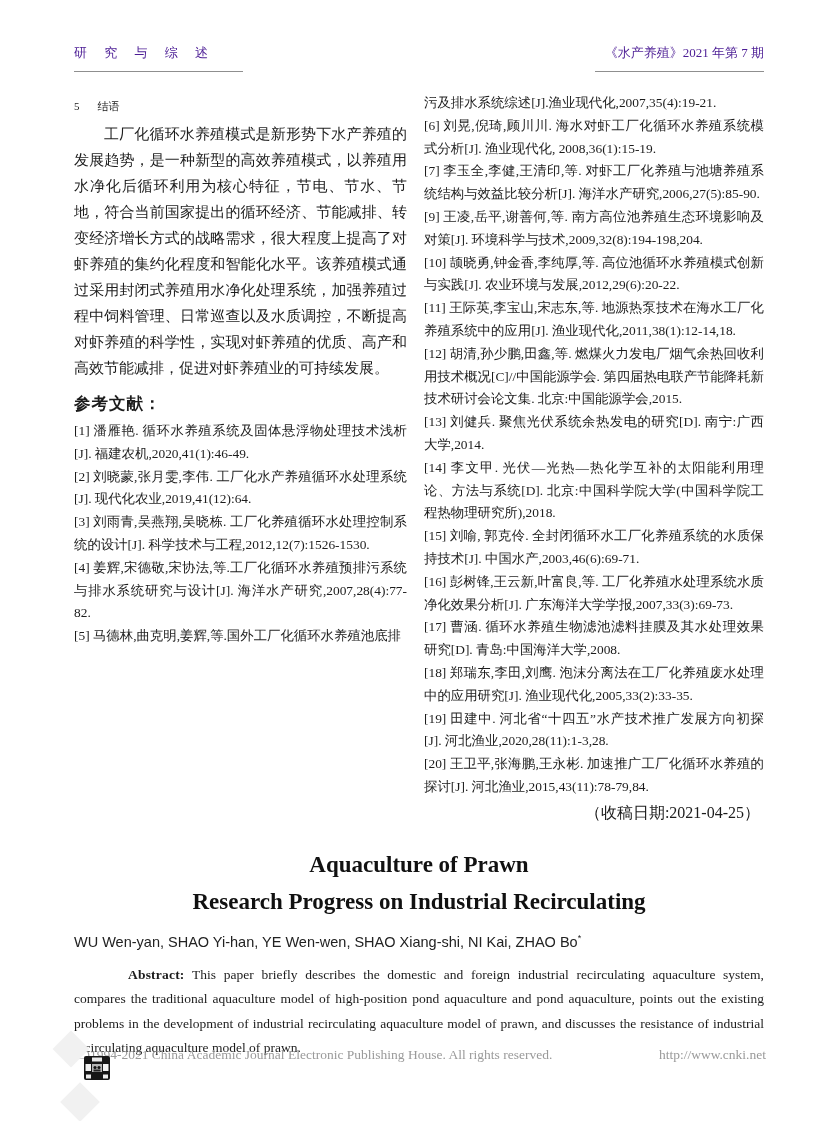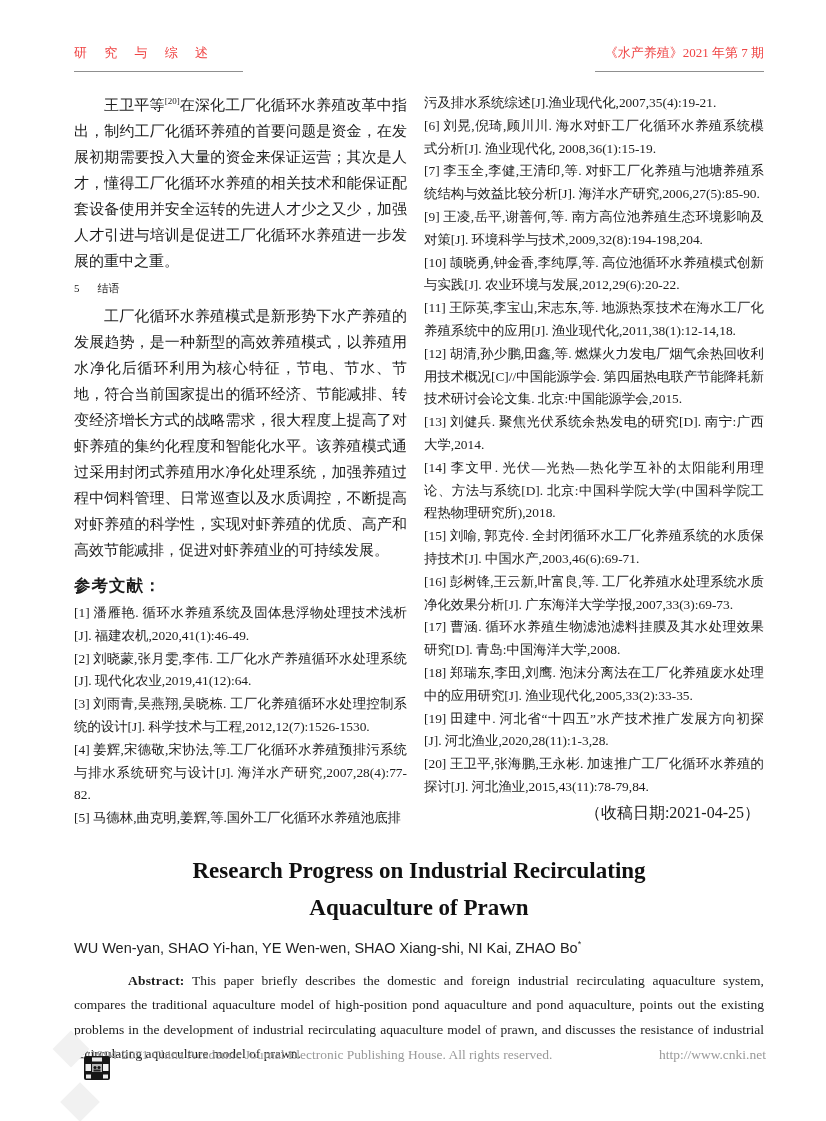--- a/index.html
+++ b/index.html
@@ -15,21 +15,21 @@
     position:absolute;inset:0;
     padding:44px 62px 0 74px;
     box-sizing:border-box;
   }
   
   .hdr{
     display:flex;justify-content:space-between;align-items:flex-end;
   }
   .hdr-item{
     display:inline-block;
-    font-size:13px;color:#ef4444;
+    font-size:13px;color:#4c1d95;
     padding-bottom:9px;
     border-bottom:1px solid #8f8f8f;
   }
   .hdr-left{letter-spacing:7px;padding-right:28px;}
   .hdr-right{padding-left:10px;}
   
   .columns{
     display:flex;gap:17px;
     margin-top:20px;
   }
@@ -106,21 +106,20 @@
 <div class="page">
 
   <div class="hdr">
     <span class="hdr-item hdr-left">研 究 与 综 述</span>
     <span class="hdr-item hdr-right">《水产养殖》2021 年第 7 期</span>
   </div>
 
   <div class="columns">
 
     <div class="col-l">
-      <p class="para"><span>王卫平等</span><span class="cite-sup">[20]</span><span>在深化工厂化循环水养殖改革中指出，制约工厂化循环养殖的首要问题是资金，在发展初期需要投入大量的资金来保证运营；其次是人才，懂得工厂化循环水养殖的相关技术和能保证配套设备使用并安全运转的先进人才少之又少，加强人才引进与培训是促进工厂化循环水养殖进一步发展的重中之重。</span></p>
 
       <div class="sec-head"><span class="sec-no">5</span><span>结语</span></div>
 
       <p class="para">工厂化循环水养殖模式是新形势下水产养殖的发展趋势，是一种新型的高效养殖模式，以养殖用水净化后循环利用为核心特征，节电、节水、节地，符合当前国家提出的循环经济、节能减排、转变经济增长方式的战略需求，很大程度上提高了对虾养殖的集约化程度和智能化水平。该养殖模式通过采用封闭式养殖用水净化处理系统，加强养殖过程中饲料管理、日常巡查以及水质调控，不断提高对虾养殖的科学性，实现对虾养殖的优质、高产和高效节能减排，促进对虾养殖业的可持续发展。</p>
 
       <div class="refs-head">参考文献：</div>
 
       <div class="ref">[1] 潘雁艳. 循环水养殖系统及固体悬浮物处理技术浅析[J]. 福建农机,2020,41(1):46-49.</div>
       <div class="ref">[2] 刘晓蒙,张月雯,李伟. 工厂化水产养殖循环水处理系统[J]. 现代化农业,2019,41(12):64.</div>
       <div class="ref">[3] 刘雨青,吴燕翔,吴晓栋. 工厂化养殖循环水处理控制系统的设计[J]. 科学技术与工程,2012,12(7):1526-1530.</div>
@@ -144,22 +143,22 @@
       <div class="ref">[18] 郑瑞东,李田,刘鹰. 泡沫分离法在工厂化养殖废水处理中的应用研究[J]. 渔业现代化,2005,33(2):33-35.</div>
       <div class="ref">[19] 田建中. 河北省“十四五”水产技术推广发展方向初探[J]. 河北渔业,2020,28(11):1-3,28.</div>
       <div class="ref">[20] 王卫平,张海鹏,王永彬. 加速推广工厂化循环水养殖的探讨[J]. 河北渔业,2015,43(11):78-79,84.</div>
       <div class="received">（收稿日期:2021-04-25）</div>
     </div>
 
   </div>
 
   <div class="eng">
     <div class="eng-title">
+      <div>Aquaculture of Prawn</div>
       <div>Research Progress on Industrial Recirculating</div>
-      <div>Aquaculture of Prawn</div>
     </div>
     <div class="eng-authors"><span>WU Wen-yan, SHAO Yi-han, YE Wen-wen, SHAO Xiang-shi, NI Kai, ZHAO Bo</span><span class="cite-sup">*</span></div>
     <p class="eng-abstract lead-indent" style="margin:13px 0 0 0;"><b>Abstract:</b><span> This paper briefly describes the domestic and foreign industrial recirculating aquaculture system, compares the traditional aquaculture model of high-position pond aquaculture and pond aquaculture, points out the existing problems in the development of industrial recirculating aquaculture model of prawn, and discusses the resistance of industrial recirculating aquaculture model of prawn.</span></p>
 
   </div>
 
 </div>
 
 <div class="footer">
   <span>(C)1994-2021 China Academic Journal Electronic Publishing House. All rights reserved.</span>

